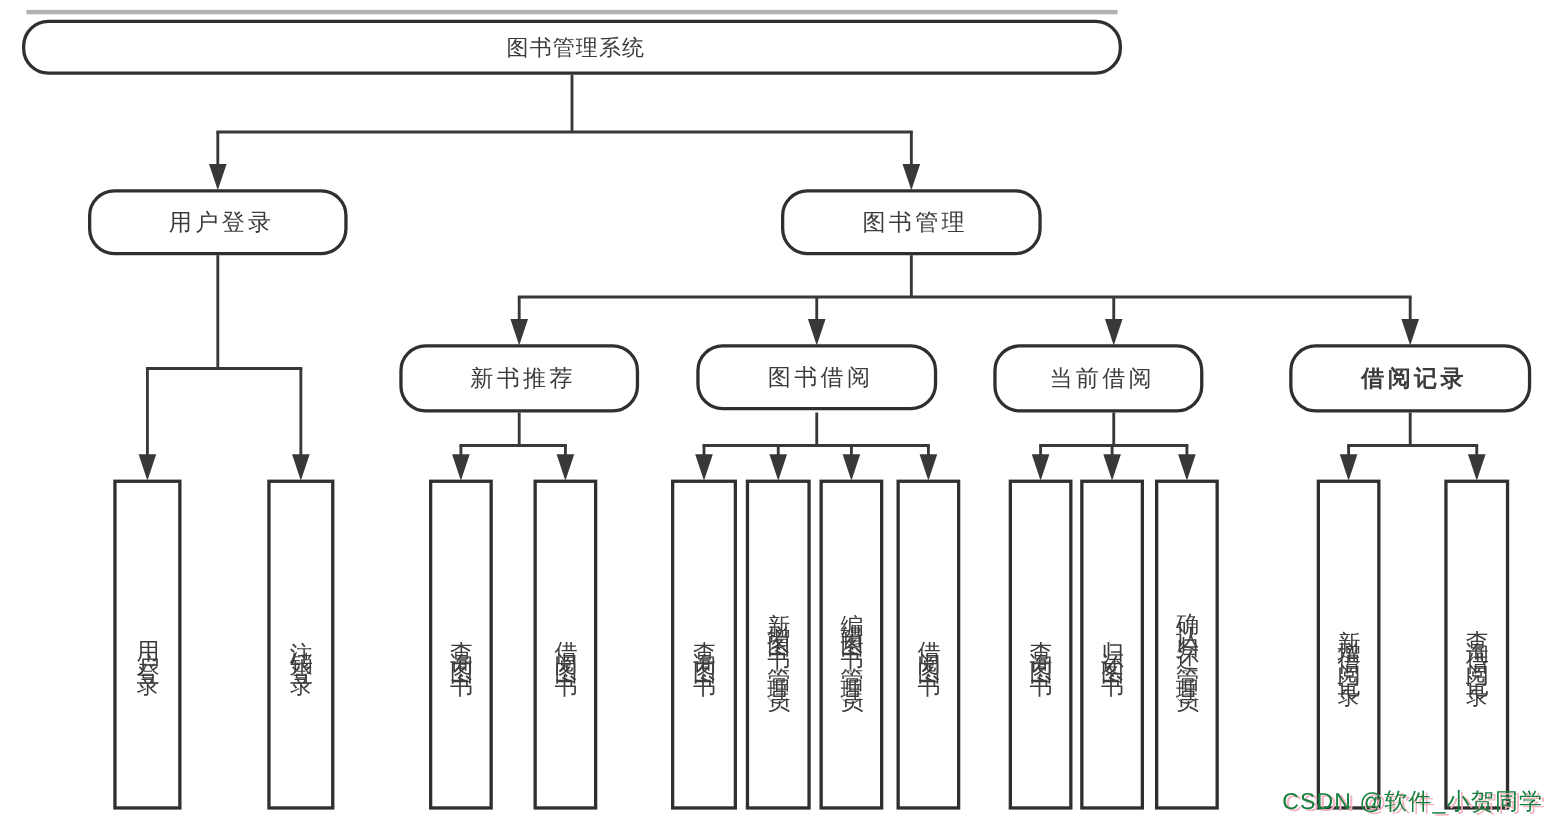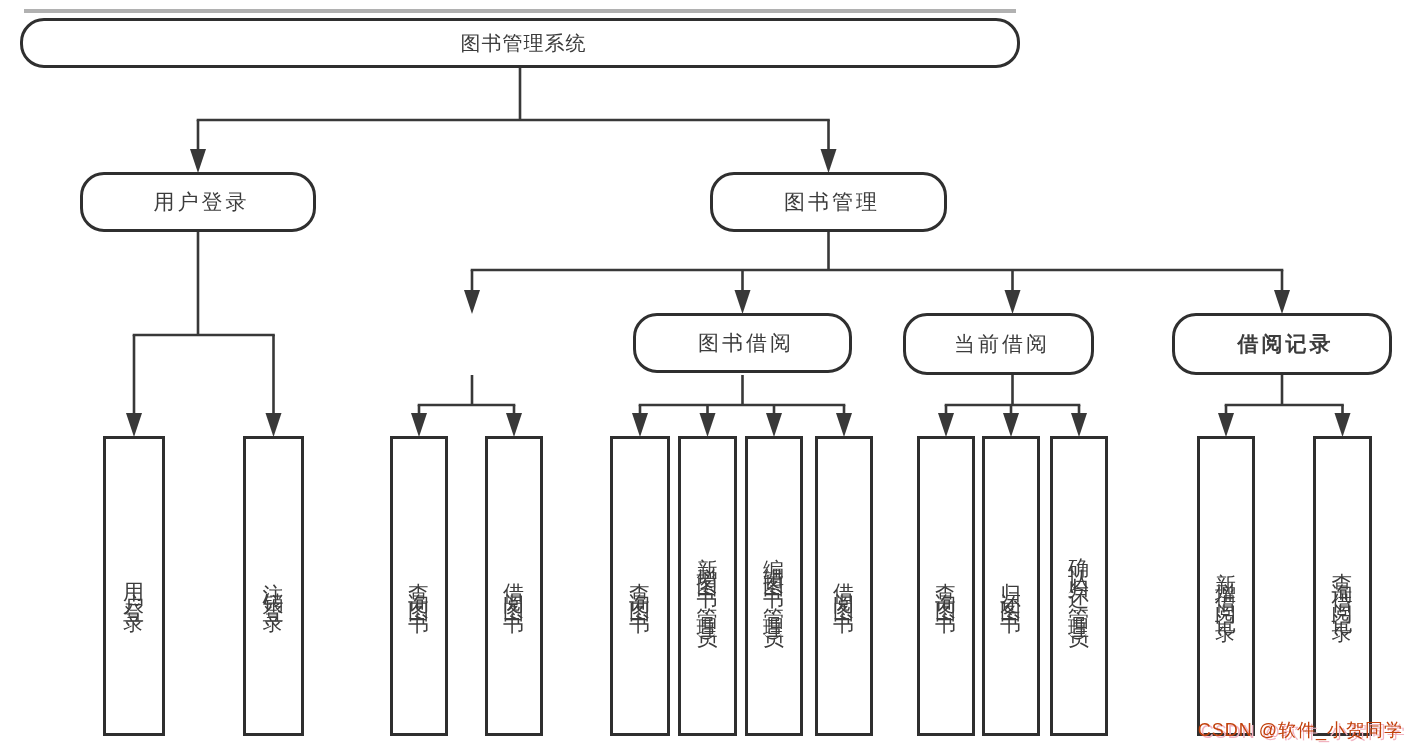--- a/index.html
+++ b/index.html
@@ -42,23 +42,23 @@
     white-space:nowrap;
   }
   .top-artifact{
     position:absolute;
     background:#a3a3a3;
     opacity:.85;
   }
   .watermark{
     position:absolute;
     right:2px;bottom:5px;
-    font-size:18px;
+    font-size:21px;
     letter-spacing:1px;
-    color:#c2410c;
+    color:#15803d;
     text-shadow:3px 2px 0 #f2b3c1;
     z-index:10;
     white-space:nowrap;
   }
 </style>
 </head>
 <body>
 
 <div class="canvas">
 
@@ -118,20 +118,21 @@
     </svg>
 
   <div class="top-artifact" style="left:24px;top:9px;width:992px;height:4px;"></div>
 
   <div class="node h root" id="n-root" style="left:20px;top:18px;width:1000px;height:50px;">图书管理系统</div>
 
   <div class="node h" id="n-login" style="left:80px;top:172px;width:236px;height:60px;">用户登录</div>
 
   <div class="node h" id="n-mgmt" style="left:710px;top:172px;width:237px;height:60px;">图书管理</div>
 
+  <div class="node h" id="n-newbook" style="left:363px;top:313px;width:218px;height:62px;">新书推荐</div>
 
   <div class="node h" id="n-borrow" style="left:633px;top:313px;width:219px;height:60px;">图书借阅</div>
 
   <div class="node h" id="n-current" style="left:903px;top:313px;width:191px;height:62px;">当前借阅</div>
 
   <div class="node h" id="n-records" style="left:1172px;top:313px;width:220px;height:62px;font-weight:bold;">借阅记录</div>
 
   <div class="node v" id="n-userLogin" style="left:103px;top:436px;width:62px;height:300px;">用户登录</div>
 
   <div class="node v" id="n-logout" style="left:243px;top:436px;width:61px;height:300px;">注销登录</div>

